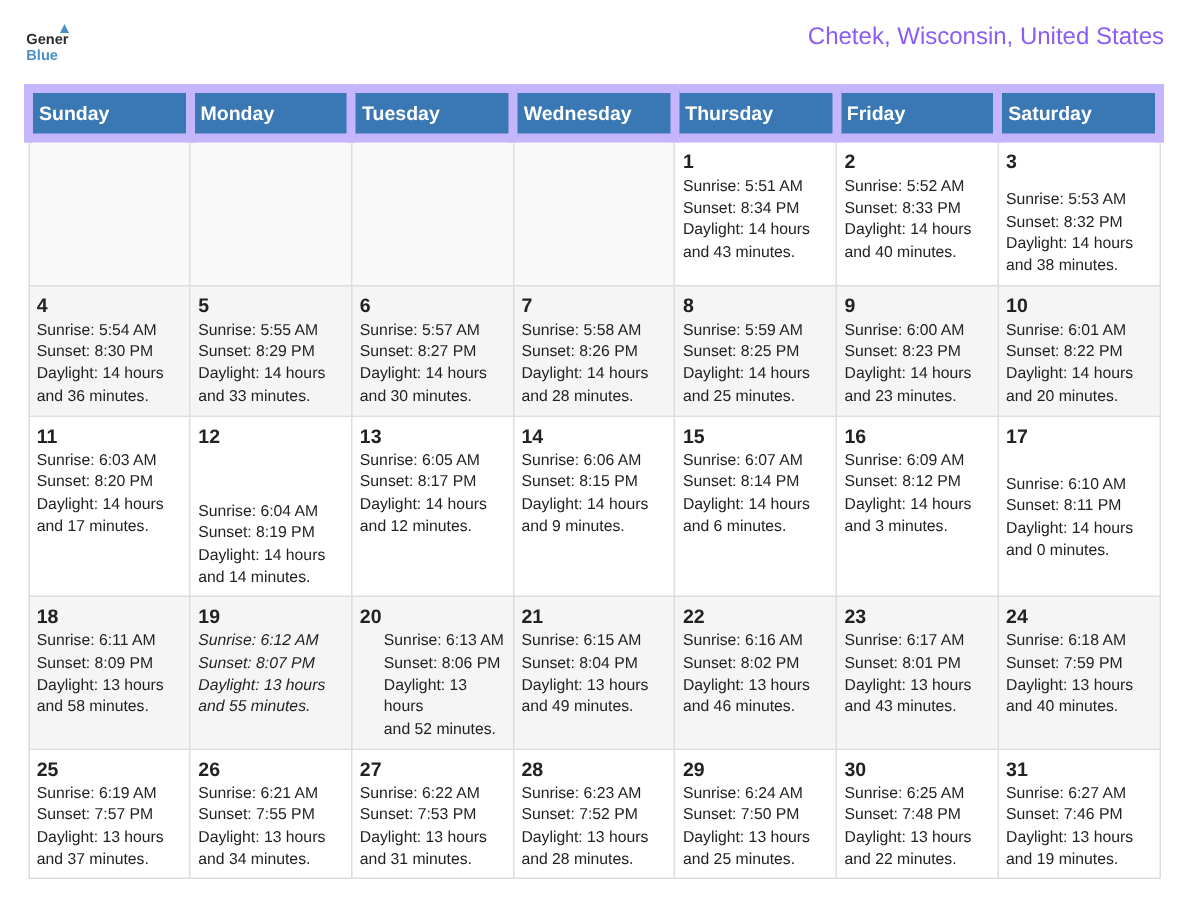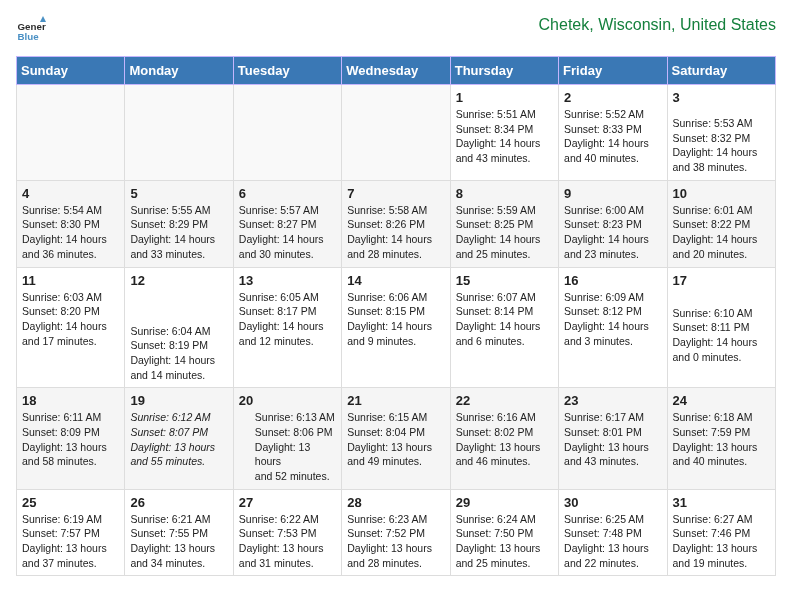--- a/index.html
+++ b/index.html
@@ -30,35 +30,35 @@
     }
     .title-block h1 {
       font-size: 36px;
       font-weight: bold;
       color: #222;
       line-height: 1.1;
     }
     .title-block h2 {
       font-size: 16px;
       font-weight: normal;
-      color: #15803d;
+      color: #8b5cf6;
     }
     table {
       width: 100%;
       border-collapse: collapse;
       table-layout: fixed;
     }
     th {
       background-color: #3a78b5;
       color: #fff;
       font-size: 13px;
       font-weight: bold;
       padding: 6px 4px;
       text-align: left;
-      border: 1px solid #c4b5fd;
+      border: 6px solid #c4b5fd;
     }
     td {
       vertical-align: top;
       font-size: 11px;
       color: #222;
       padding: 5px 5px;
       border: 1px solid #ddd;
       height: 80px;
       background: #fff;
     }

